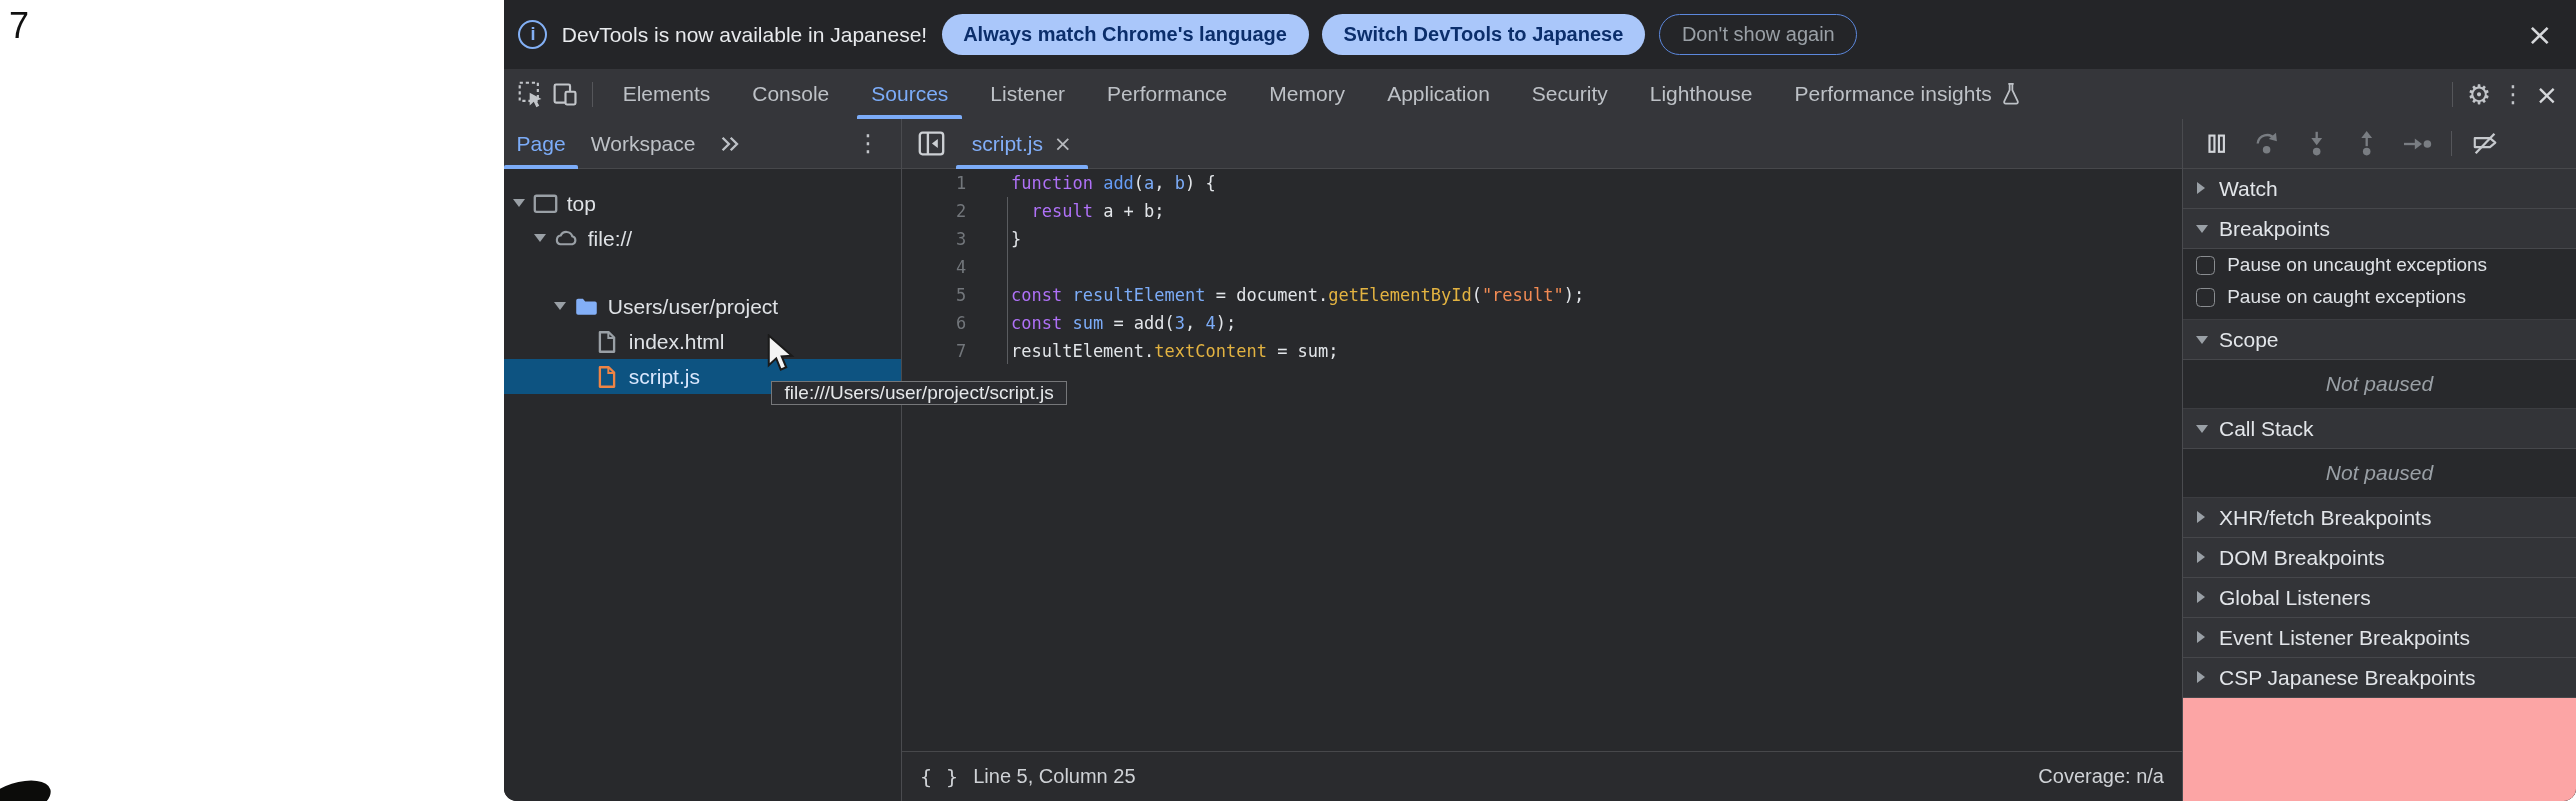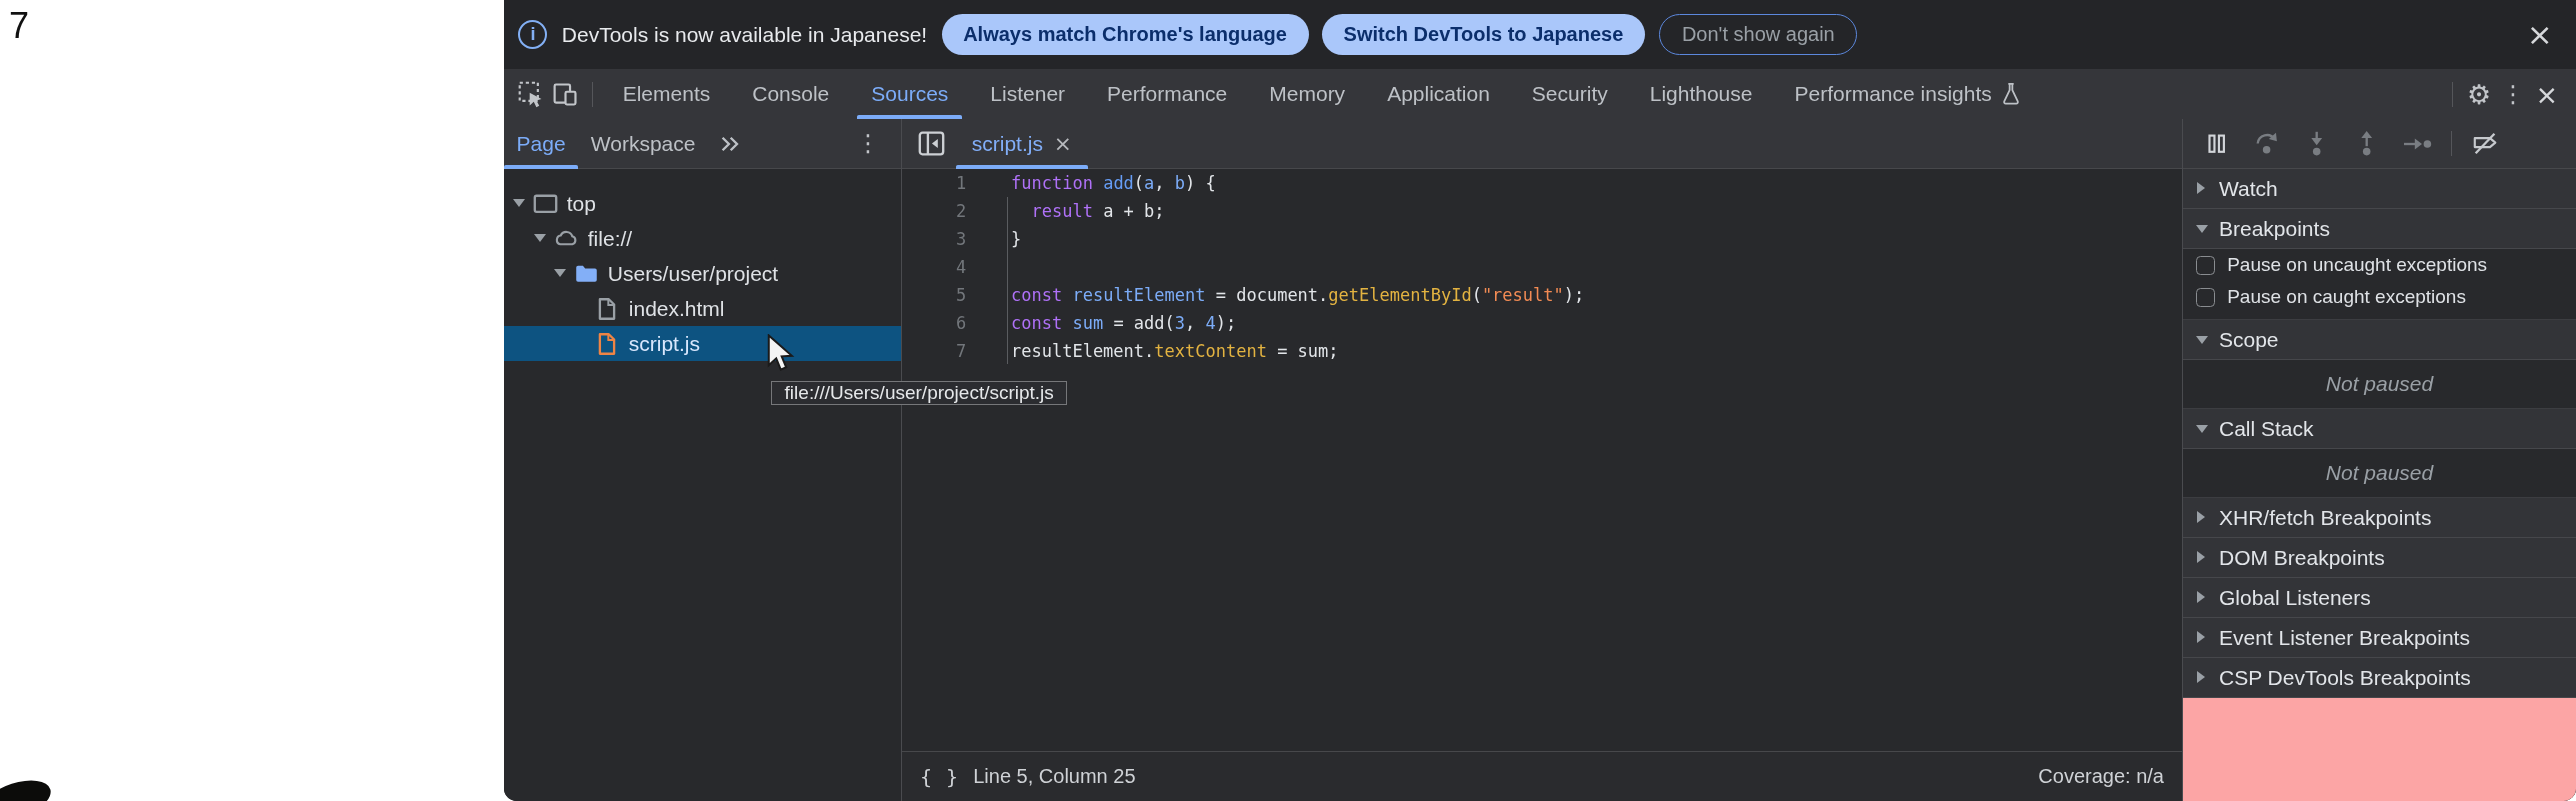--- a/index.html
+++ b/index.html
@@ -246,21 +246,21 @@
             </div>
             <div class="tree-row" style="padding-left: 30px;">
               <span class="tw exp"></span>
               <span class="tree-ic">
                 <svg width="25" height="20" viewBox="0 0 28 22">
                   <path d="M7 18 A 5 5 0 0 1 7.5 8.2 A 7 7 0 0 1 20.5 9.1 A 4.6 4.6 0 0 1 20.5 18 Z" fill="none" stroke="#9aa0a6" stroke-width="2.4"></path>
                 </svg>
               </span>
               <span>file://</span>
             </div>
-            <div class="tree-row" style="padding-left: 50px;">
+            <div class="tree-row" style="padding-left: 50px; margin-top: 33px;">
               <span class="tw exp"></span>
               <span class="tree-ic">
                 <svg width="25" height="21.6" viewBox="0 0 28 24">
                   <path d="M2.5 5 A2 2 0 0 1 4.5 3 L10 3 L12.5 6 L23.5 6 A2 2 0 0 1 25.5 8 L25.5 19 A2 2 0 0 1 23.5 21 L4.5 21 A2 2 0 0 1 2.5 19 Z" fill="#83aff7"></path>
                 </svg>
               </span>
               <span>Users/user/project</span>
             </div>
             <div class="tree-row" style="padding-left: 71px;">
               <span class="tw"></span>
@@ -400,21 +400,21 @@
             <div class="dbg-header">
               <span class="dbg-caret col"></span>
               <span>Global Listeners</span>
             </div>
             <div class="dbg-header">
               <span class="dbg-caret col"></span>
               <span>Event Listener Breakpoints</span>
             </div>
             <div class="dbg-header">
               <span class="dbg-caret col"></span>
-              <span>CSP DevTools Breakpoints</span>
+              <span>CSP Japanese Breakpoints</span>
             </div>
           </div>
       </div>
     </div>
   </div>
 
   <div class="tooltip">file:///Users/user/project/script.js</div>
   <div class="cursor">
     <svg width="31" height="40" viewBox="0 0 17 22">
       <path d="M1.5 0.8 L1.5 17.2 L5.6 13.4 L8.1 19.6 L11.1 18.3 L8.6 12.3 L14.2 12.0 Z" fill="#f4f4f4" stroke="#1a1a1a" stroke-width="1.1"></path>

